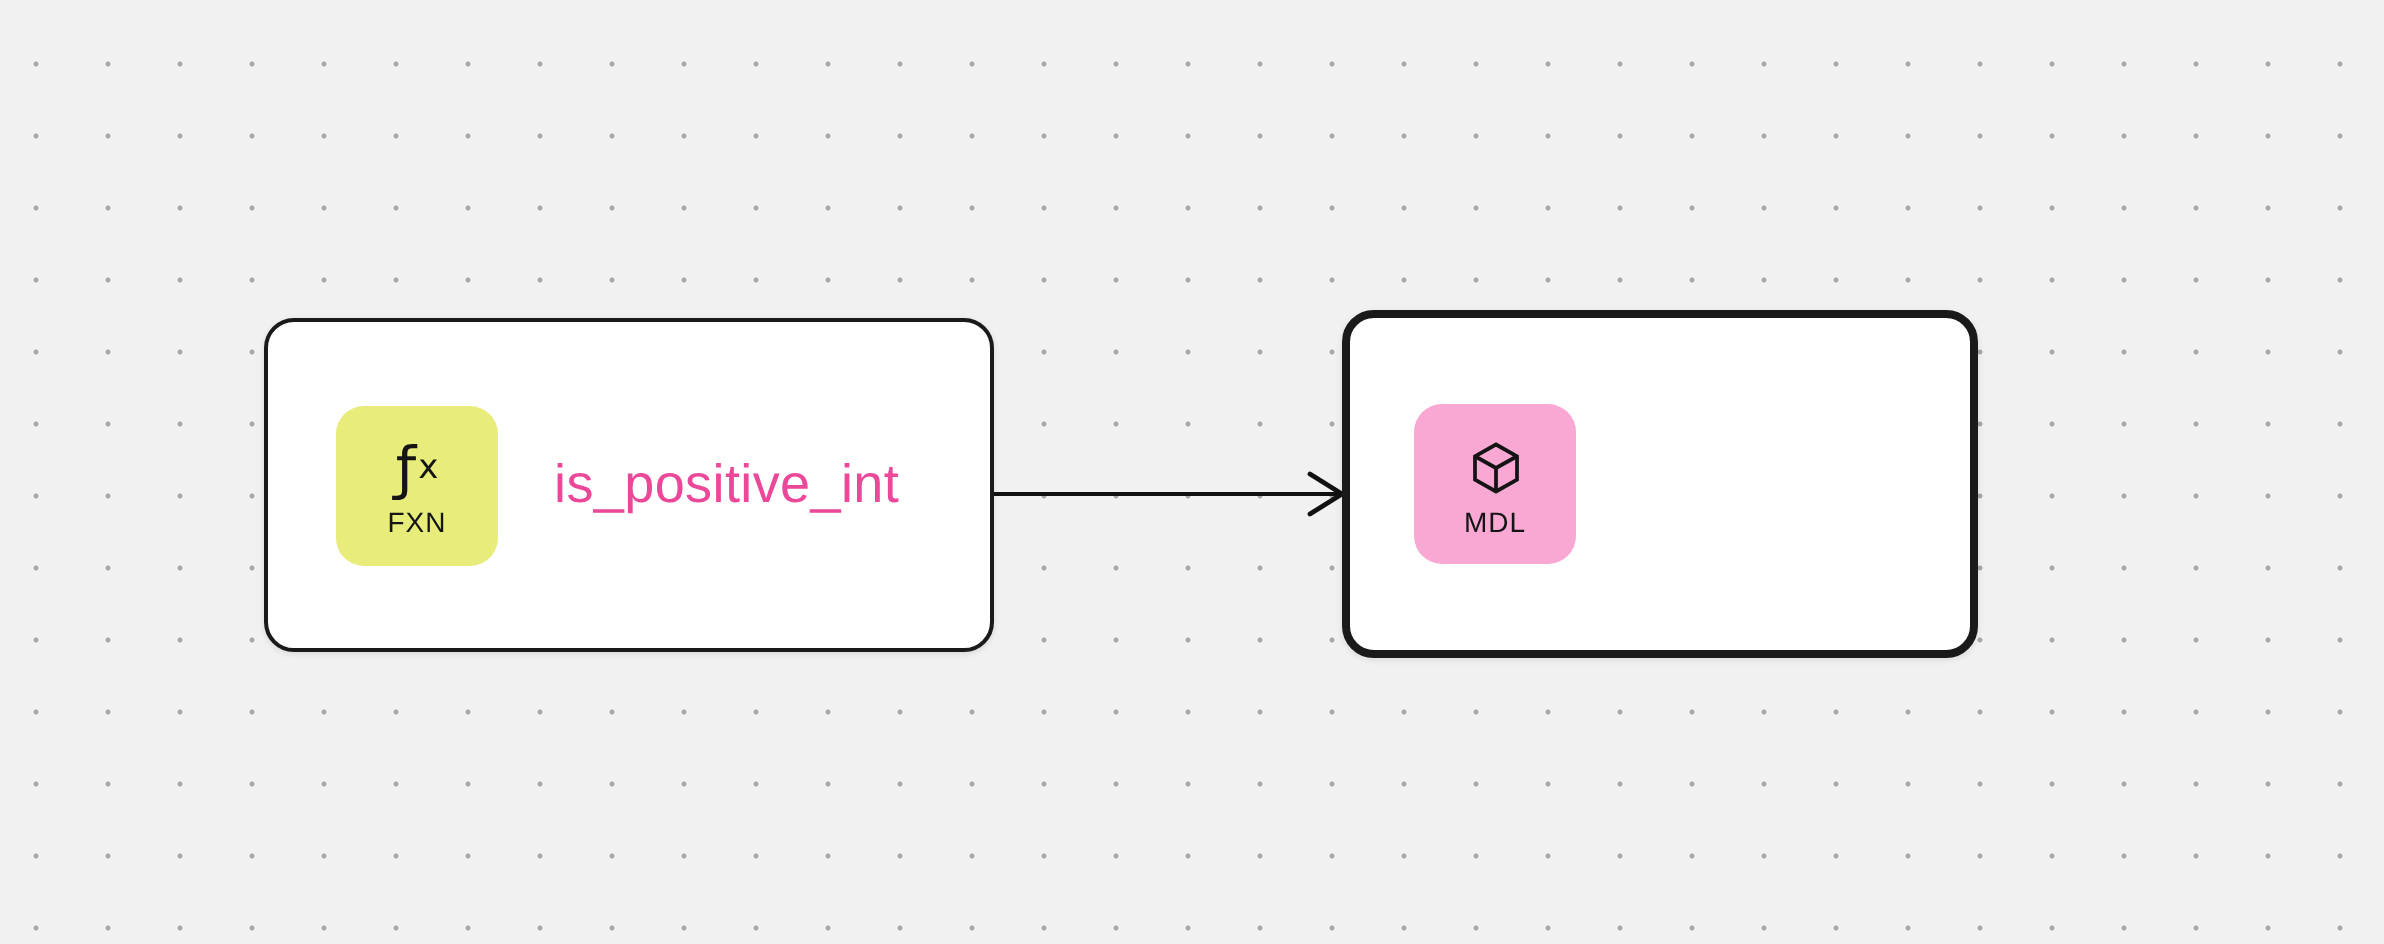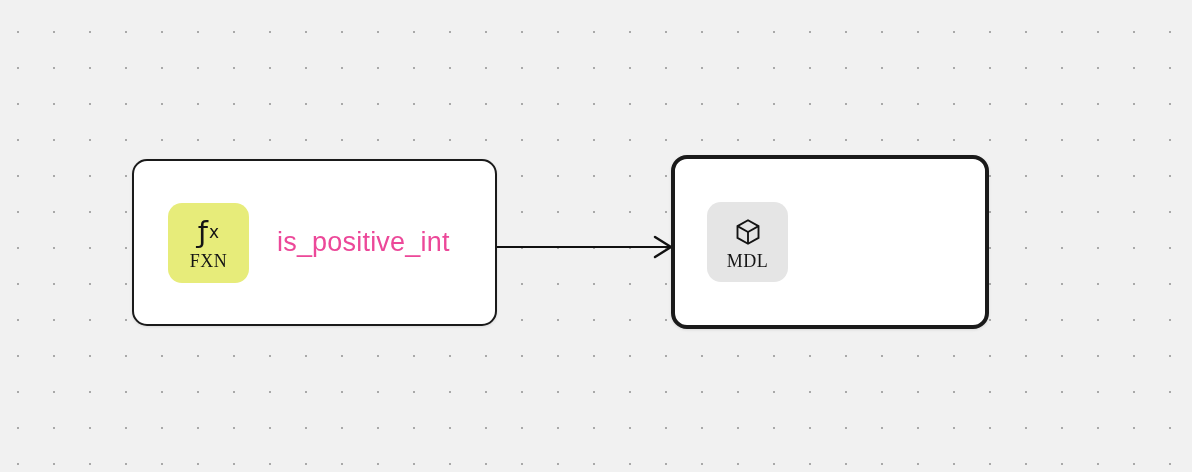--- a/index.html
+++ b/index.html
@@ -83,22 +83,22 @@
   }
 
   .glyph-sub {
     font-family: "DejaVu Sans", sans-serif;
     font-size: 17px;
     line-height: 1;
     margin-left: 1px;
   }
 
   .badge-text {
-    font-family: Liberation Serif, serif;
-    font-size: 18px;
+    font-family: Liberation Sans, sans-serif;
+    font-size: 14px;
     font-weight: 500;
     letter-spacing: 0.5px;
     line-height: 1;
     color: #141414;
   }
 
   .cube-icon-wrap {
     height: 34px;
     display: flex;
     align-items: center;
@@ -128,21 +128,21 @@
       <div class="glyph-row">
         <span class="glyph-main">ƒ</span>
           <span class="glyph-sub">x</span>
       </div>
       <div class="badge-text">FXN</div>
     </div>
     <div class="node-label">is_positive_int</div>
   </div>
 
   <div class="node node-mdl">
-    <div class="badge" style="background: #e5e5e5;">
+    <div class="badge" style="background: #f9a8d4;">
       <div class="cube-icon-wrap">
         <svg width="30" height="30" viewBox="0 0 24 24" fill="none" stroke="#141414" stroke-width="1.5" stroke-linejoin="miter">
           <path d="M12 2.6 L20.4 7.3 L20.4 16.7 L12 21.4 L3.6 16.7 L3.6 7.3 Z"></path>
           <path d="M3.6 7.3 L12 12 L20.4 7.3"></path>
           <path d="M12 12 L12 21.4"></path>
         </svg>
       </div>
       <div class="badge-text">MDL</div>
     </div>
   </div>

